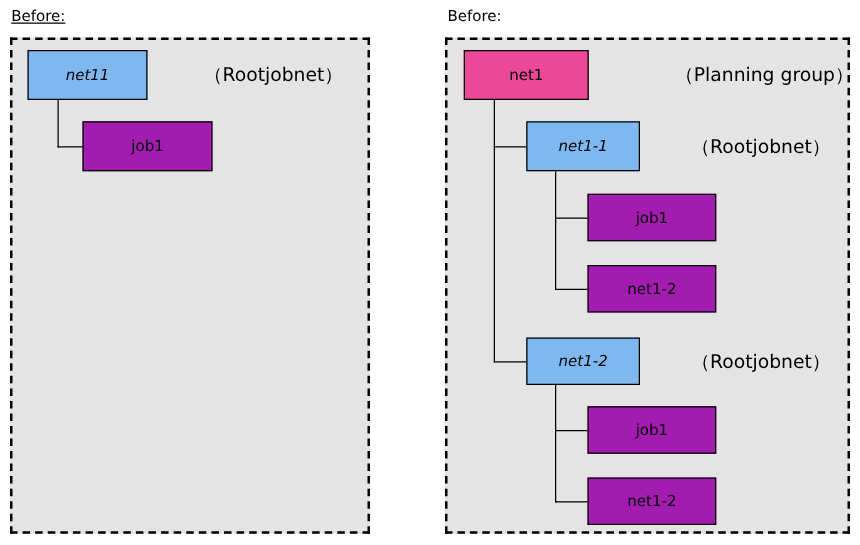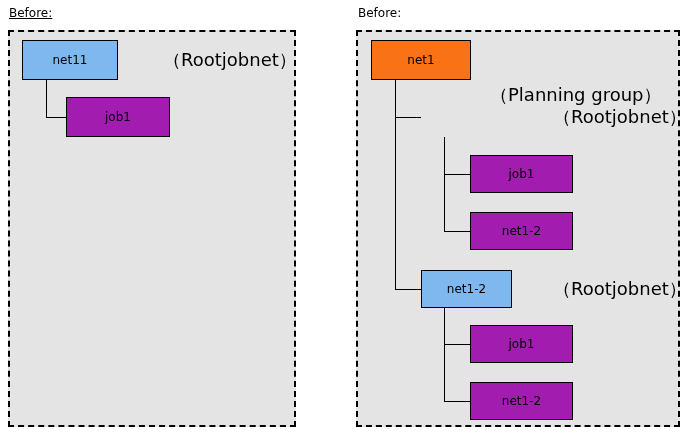--- a/index.html
+++ b/index.html
@@ -37,26 +37,26 @@
     position: absolute;
     box-sizing: border-box;
     border: 1px solid #000000;
     display: flex;
     align-items: center;
     justify-content: center;
     font-size: 12px;
     color: #000000;
     white-space: nowrap;
   }
-  .node.blue-dark { background: #7eb8ef; }
+  .node.blue-dark { background: #7eb8ef; font-style: italic; }
   .node.blue-light { background: #a21caf; }
-  .node.red { background: #f97316; }
+  .node.red { background: #ec4899; }
   .tag {
     position: absolute;
-    font-size: 18px;
+    font-size: 15px;
     color: #000000;
     white-space: nowrap;
     line-height: 14px;
   }
   .conn-v, .conn-h {
     position: absolute;
     background: #000000;
   }
   .conn-v { width: 1px; }
   .conn-h { height: 1px; }
@@ -96,22 +96,25 @@
   <div class="conn-h" style="left:444px; top:174px; width:26px;"></div>
   <div class="conn-h" style="left:444px; top:231px; width:26px;"></div>
 
   <div class="conn-v" style="left:444px; top:307px; height:95px;"></div>
   <div class="conn-h" style="left:444px; top:344px; width:26px;"></div>
   <div class="conn-h" style="left:444px; top:401px; width:26px;"></div>
 
   <div class="node red" style="left:371px; top:40px; width:100px; height:40px;">
     <span>net1</span>
   </div>
-  <div class="tag" style="left:490px; top:53px;margin-top:35px;">（Planning group）</div>
+  <div class="tag" style="left:540px; top:53px;">（Planning group）</div>
 
+  <div class="node blue-dark" style="left:421px; top:97px; width:91px; height:40px;">
+    <span>net1-1</span>
+  </div>
   <div class="tag" style="left:553px; top:110px;">（Rootjobnet）</div>
 
   <div class="node blue-light" style="left:470px; top:155px; width:103px; height:38px;">
     <span>job1</span>
   </div>
 
   <div class="node blue-light" style="left:470px; top:212px; width:103px; height:38px;">
     <span>net1-2</span>
   </div>
 

